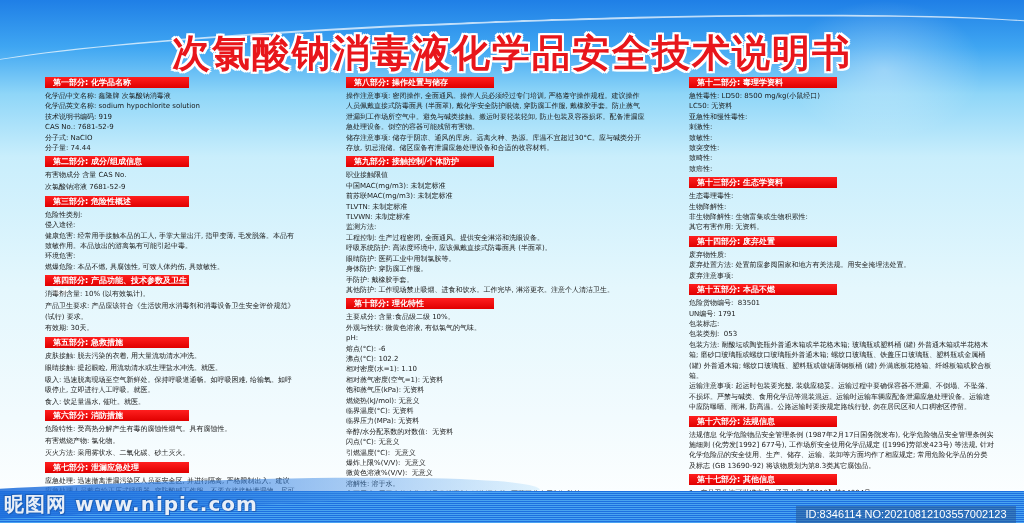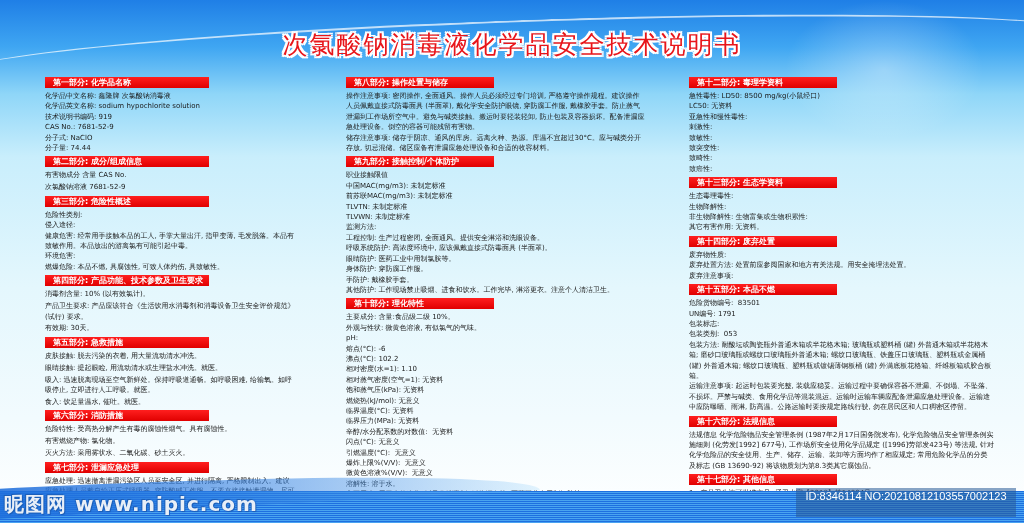--- a/index.html
+++ b/index.html
@@ -15,33 +15,33 @@
     border-radius: 50%;
     transform: rotate(-2deg);
   }
   .bg-flower {
     position: absolute; right: 40px; top: 0; width: 200px; height: 140px;
     background: radial-gradient(ellipse at center, rgba(255,255,255,0.35) 0%, rgba(255,255,255,0) 70%);
   }
   .title {
     position: absolute; left: 0; right: 0; top: 28px; text-align: center;
     font-family: "DejaVu Sans", sans-serif;
-    font-weight: normal; font-size: 25px; letter-spacing: 2px;
+    font-weight: bold; font-size: 38px; letter-spacing: 2px;
     color: #e8161b;
     text-shadow: -2px -2px 0 #fff, 2px -2px 0 #fff, -2px 2px 0 #fff, 2px 2px 0 #fff, 0 2px 0 #fff, 0 -2px 0 #fff, 2px 0 0 #fff, -2px 0 0 #fff;
   }
   .col { position: absolute; top: 74px; font-size: 7px; line-height: 10.4px; color: #1a1a1a; }
   .col.c1 { left: 45px; width: 250px; }
   .col.c2 { left: 346px; width: 300px; }
   .col.c3 { left: 689px; width: 305px; }
   .sec-head {
     background: linear-gradient(180deg, #ff1f1f 0%, #e00000 100%);
     color: #fff; font-weight: bold; font-size: 8px;
     height: 11px; line-height: 11px; padding-left: 8px;
-    margin: 3px 0 3px 0; width: 164px;
+    margin: 3px 0 3px 0; width: 144px;
   }
   .c2 .sec-head, .c3 .sec-head { width: 148px; }
   .line { white-space: pre-wrap; }
   .spaced .line { margin-bottom: 1.5px; }
   .bottom-waves {
     position: absolute; left: 0; right: 0; bottom: 0; height: 32px;
     background: repeating-linear-gradient(180deg, #1e6fe0 0px, #1e6fe0 1px, #4aa4f0 1px, #4aa4f0 2px);
   }
   .bottom-swoosh {
     position: absolute; left: -20px; bottom: 18px; width: 560px; height: 30px;
@@ -49,21 +49,21 @@
     border-radius: 0 100% 0 0;
     transform: skewY(-3deg);
   }
   .watermark {
     position: absolute; left: 4px; bottom: 5px;
     font-size: 20px; font-weight: bold; color: rgba(255,255,255,0.9);
     text-shadow: 0 0 2px #1c5fb8, 1px 1px 0 #1c5fb8, -1px -1px 0 #1c5fb8;
     letter-spacing: 1px;
   }
   .id-bar {
-    position: absolute; right: 8px; bottom: 6px; width: 220px; height: 29px;
+    position: absolute; right: 8px; bottom: 0; width: 220px; height: 17px;
     background: rgba(40,90,150,0.55);
     color: #fff; font-family: "Liberation Sans", sans-serif; font-size: 11px;
     line-height: 17px; text-align: center;
   }
 </style>
 </head>
 <body>
 
 <div class="bg-swoosh"></div>
 <div class="bg-flower"></div>

